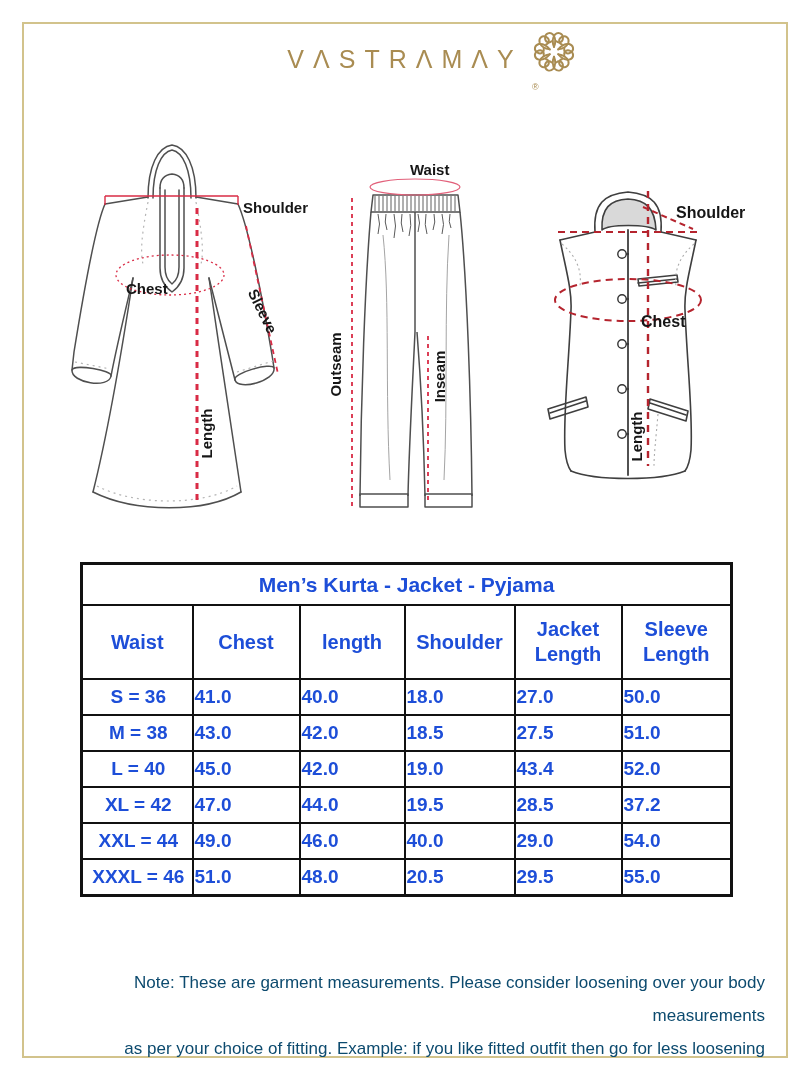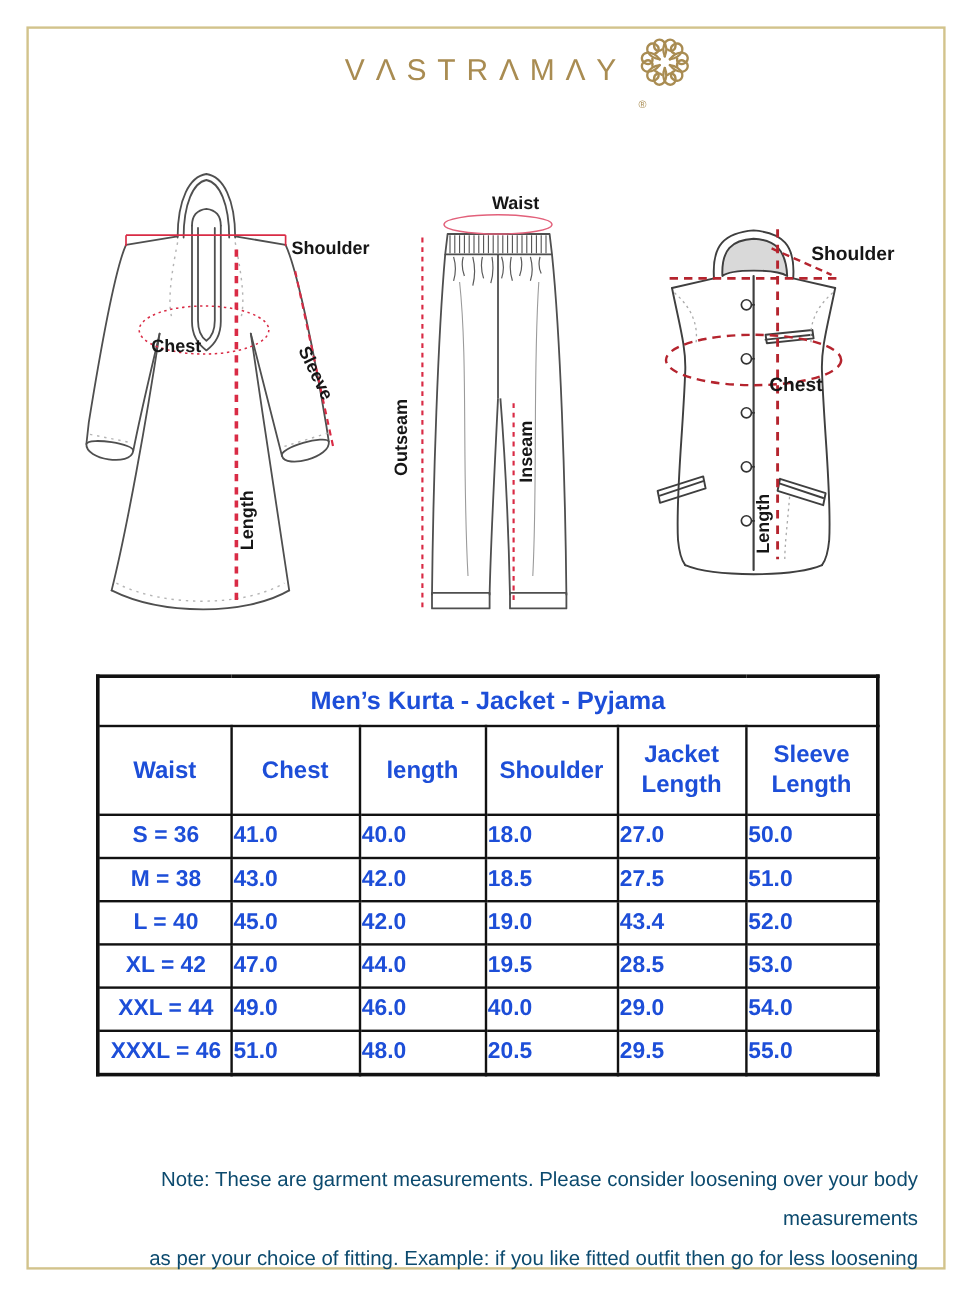--- a/index.html
+++ b/index.html
@@ -241,21 +241,21 @@
       <td>19.0</td>
       <td>43.4</td>
       <td>52.0</td>
     </tr>
     <tr class="t-row">
       <td class="size-cell">XL = 42</td>
       <td>47.0</td>
       <td>44.0</td>
       <td>19.5</td>
       <td>28.5</td>
-      <td>53.0</td>
+      <td>37.2</td>
     </tr>
     <tr class="t-row">
       <td class="size-cell">XXL = 44</td>
       <td>49.0</td>
       <td>46.0</td>
       <td>40.0</td>
       <td>29.0</td>
       <td>54.0</td>
     </tr>
     <tr class="t-row">

